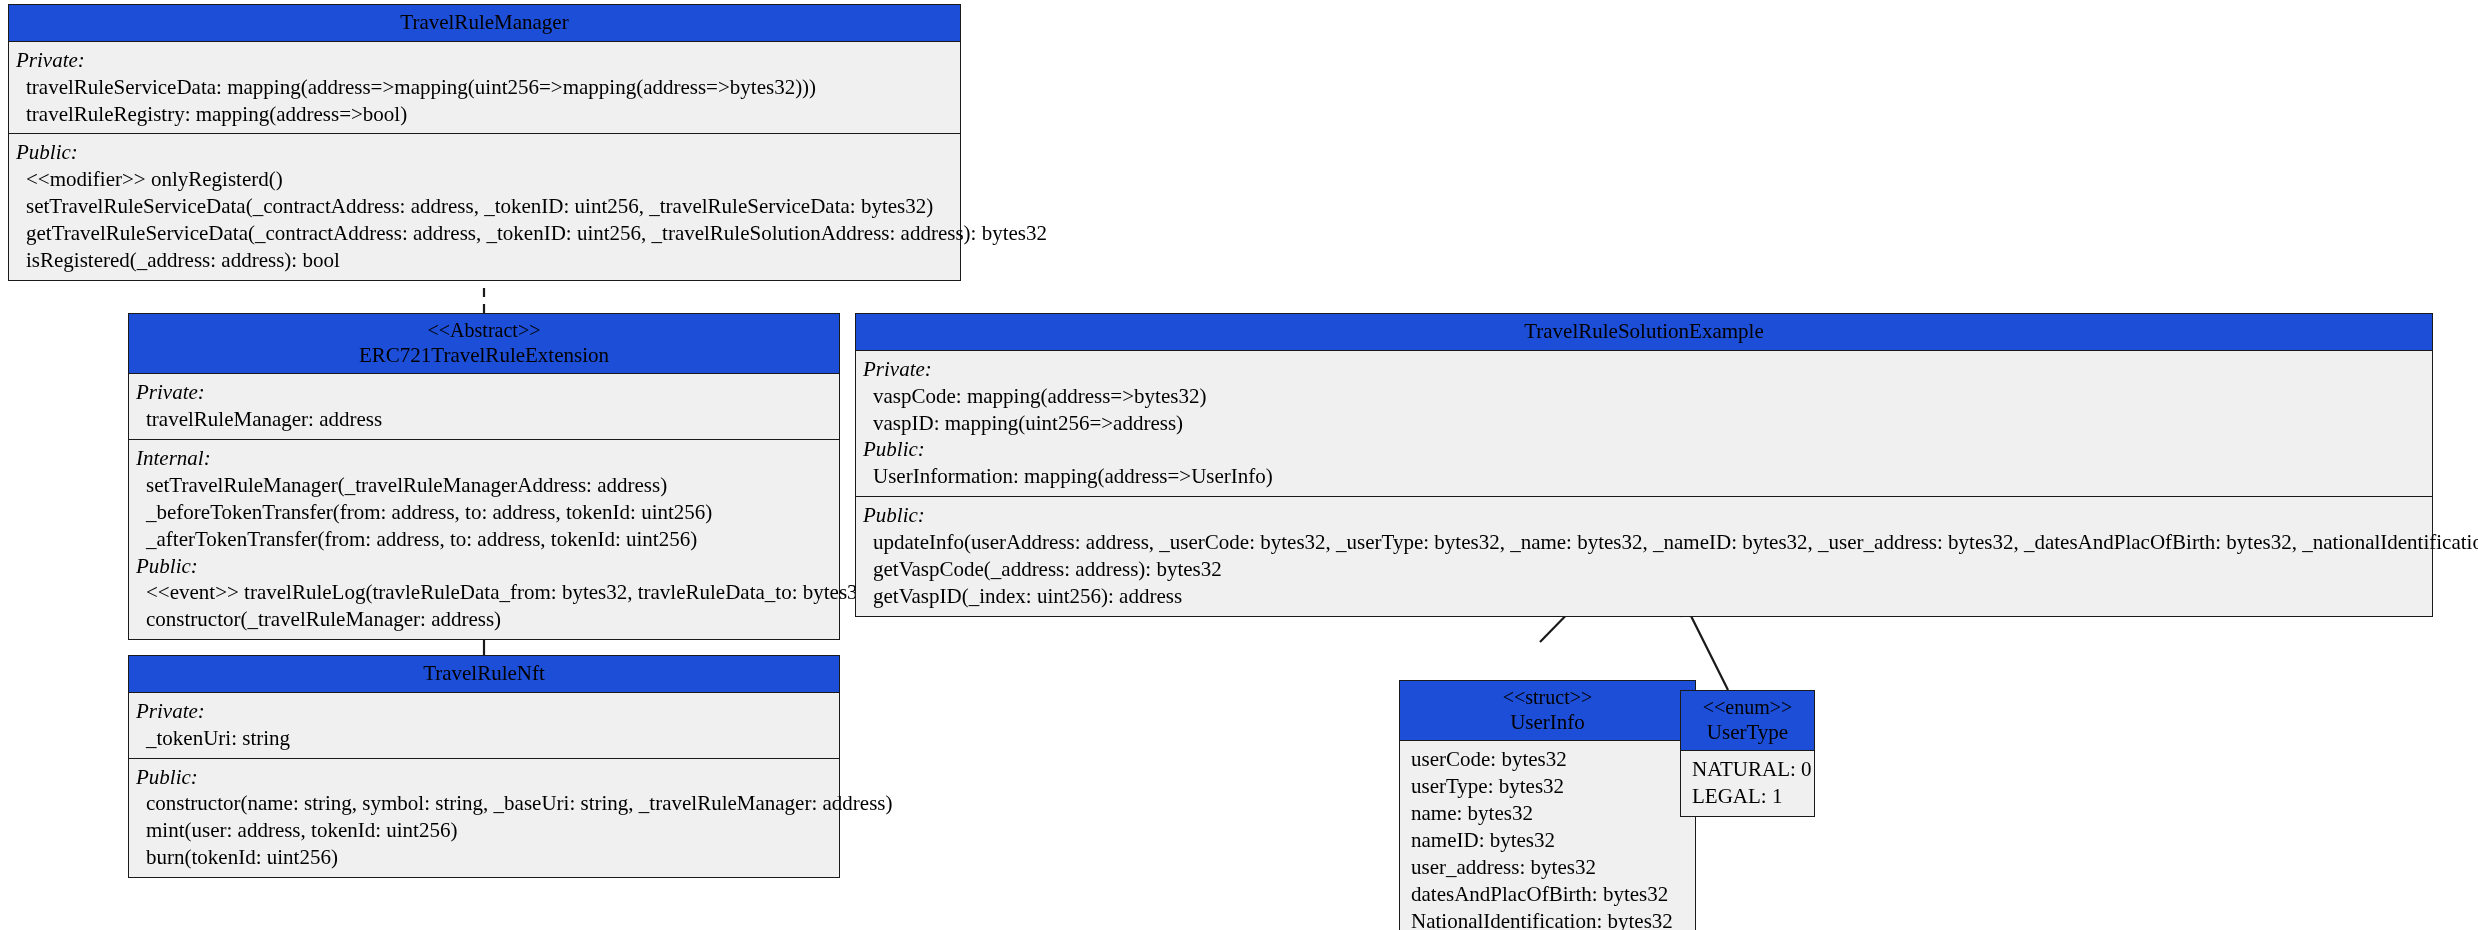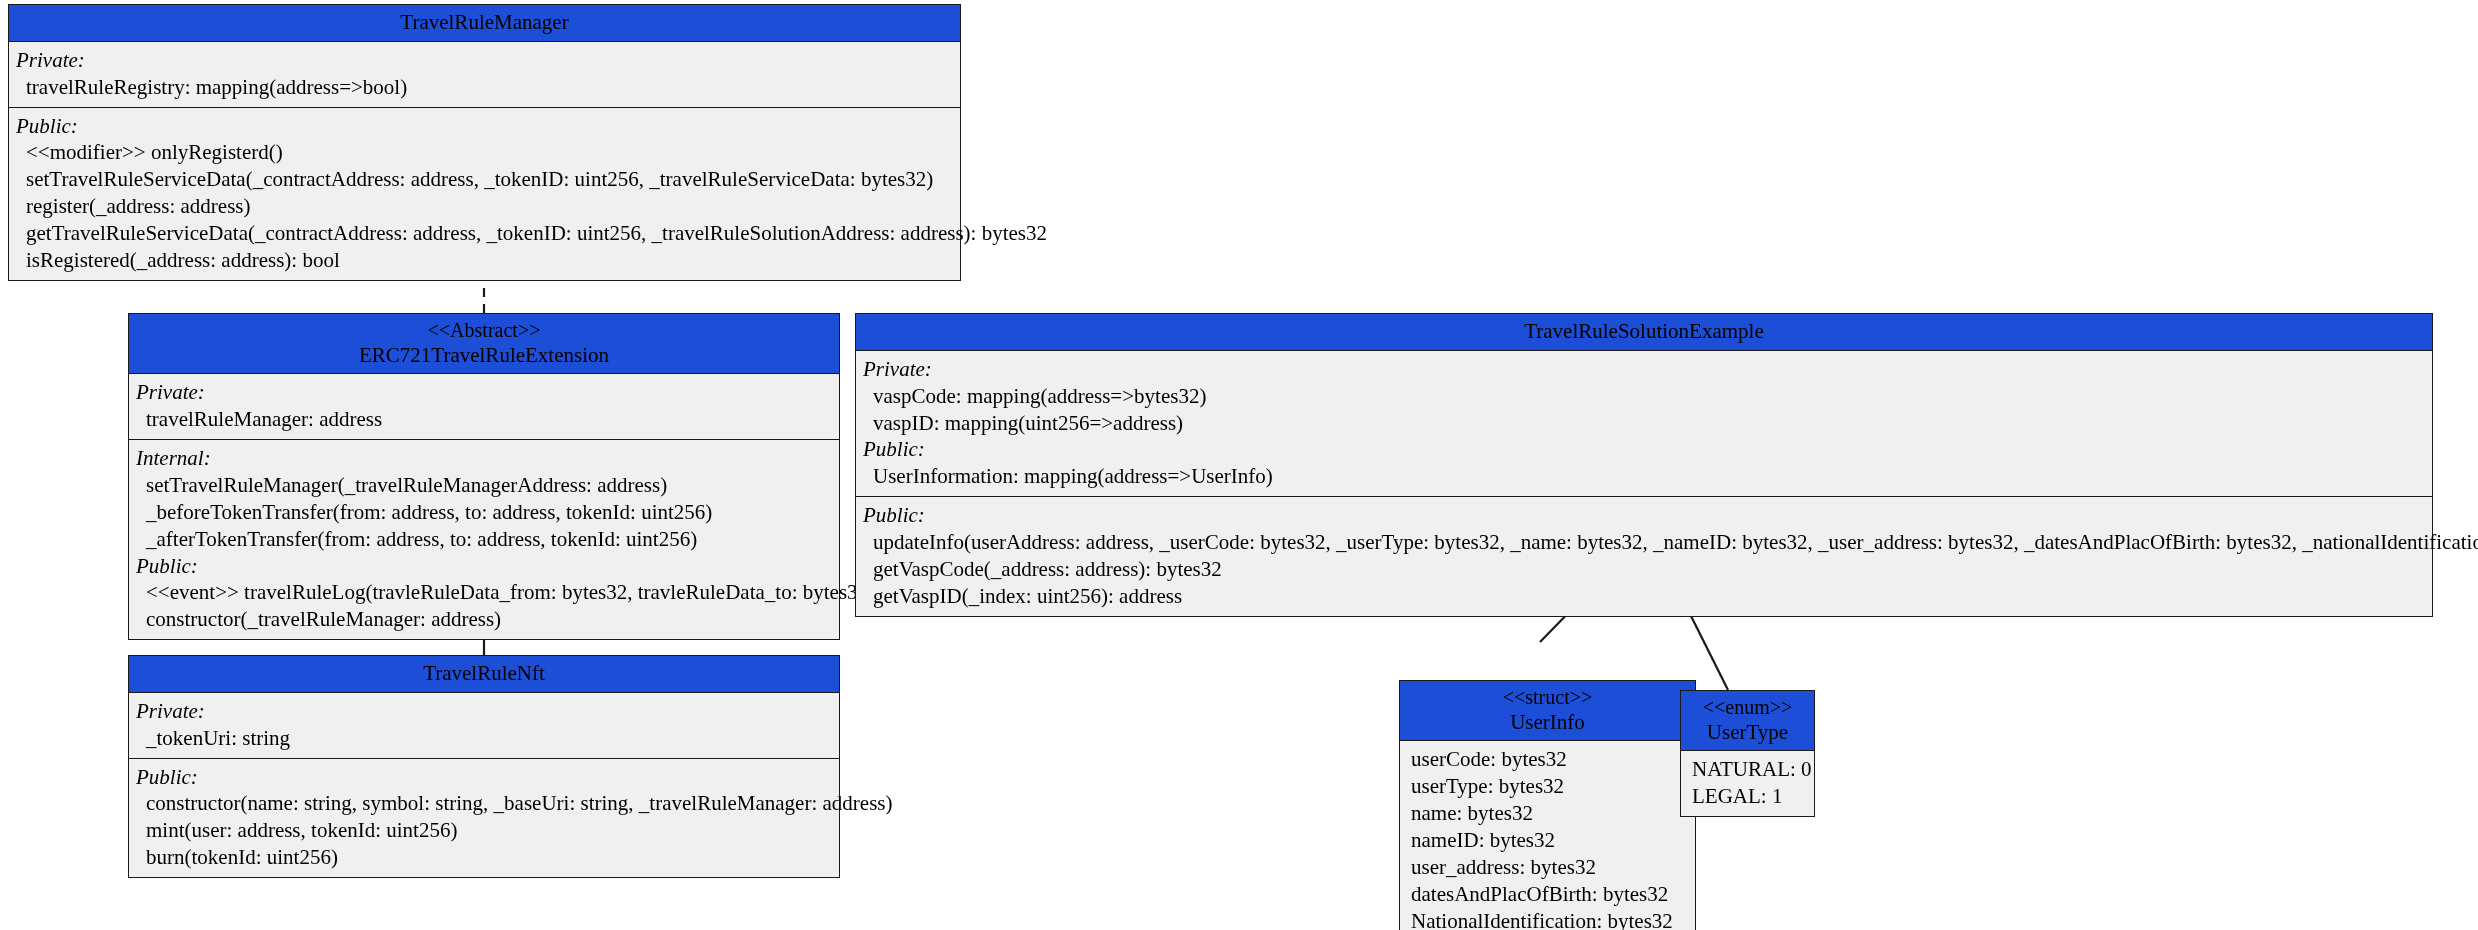--- a/index.html
+++ b/index.html
@@ -102,27 +102,27 @@
       <polygon points="1678,589 1671,604 1681,616 1688,601" fill="#1a1a1a" stroke="#1a1a1a" stroke-width="1.6"></polygon>
     </g>
   </svg>
 
   <div class="uml-class" style="left:8px; top:4px; width:953px;">
     <div class="uml-header">
       <span>TravelRuleManager</span>
     </div>
     <div class="uml-section">
       <span class="vis">Private:</span>
+      <span class="member">travelRuleServiceData: mapping(address=&gt;mapping(uint256=&gt;mapping(address=&gt;bytes32)))</span>
       <span class="member">travelRuleRegistry: mapping(address=&gt;bool)</span>
     </div>
     <div class="uml-section">
       <span class="vis">Public:</span>
       <span class="member">&lt;&lt;modifier&gt;&gt; onlyRegisterd()</span>
       <span class="member">setTravelRuleServiceData(_contractAddress: address, _tokenID: uint256, _travelRuleServiceData: bytes32)</span>
-      <span class="member">register(_address: address)</span>
       <span class="member">getTravelRuleServiceData(_contractAddress: address, _tokenID: uint256, _travelRuleSolutionAddress: address): bytes32</span>
       <span class="member">isRegistered(_address: address): bool</span>
     </div>
   </div>
 
   <div class="uml-class" style="left:128px; top:313px; width:712px;justify-content:flex-end;">
     <div class="uml-header">
       <span class="stereo">&lt;&lt;Abstract&gt;&gt;</span>
       <span>ERC721TravelRuleExtension</span>
     </div>

